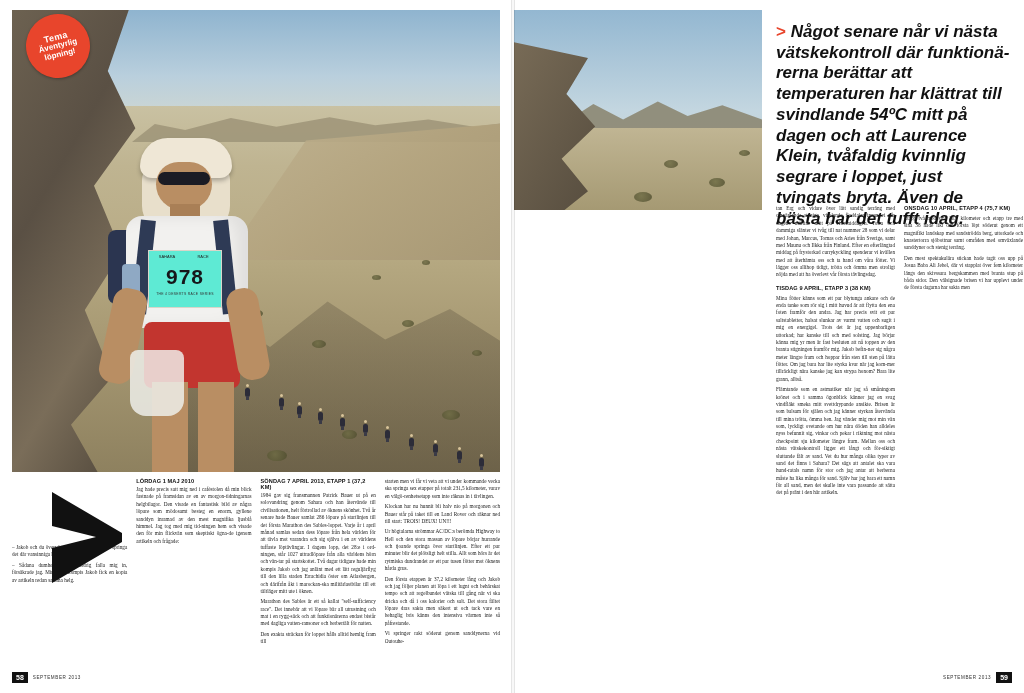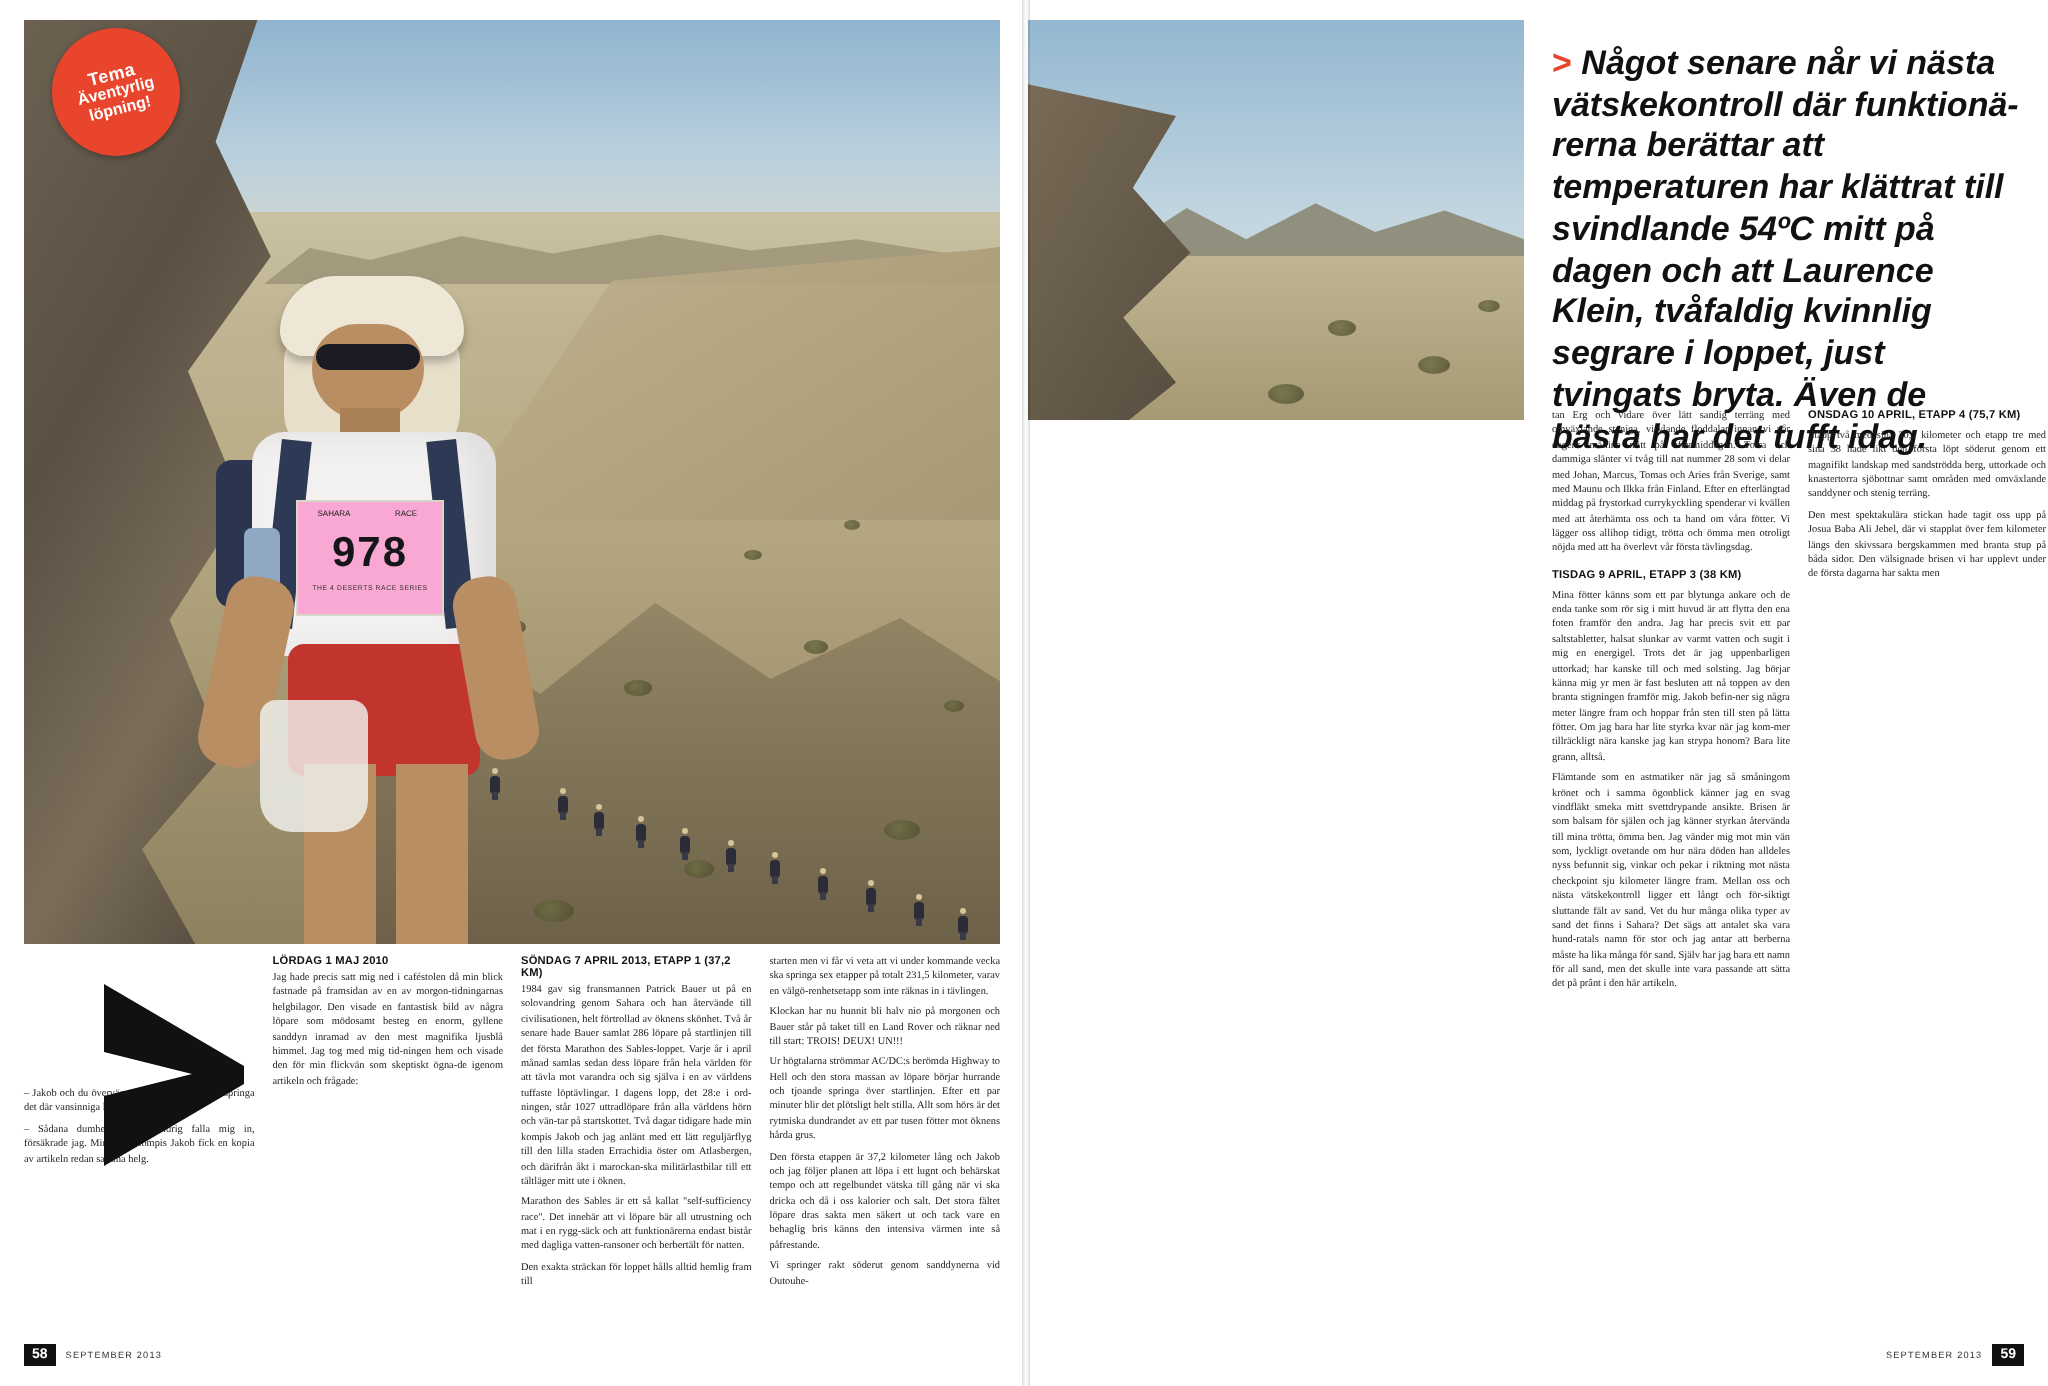--- a/index.html
+++ b/index.html
@@ -84,21 +84,21 @@
   .runner .head { position:absolute; left:2px; top:0; width:3px; height:3px; border-radius:50%; background:#d8c49a; }
   .runner .leg  { position:absolute; left:2px; top:12px; width:3px; height:4px; background:#3a3a46; }
   
   .person { position:absolute; left:88px; top:128px; width:200px; height:340px; }
   .p-hat  { position:absolute; left:40px; top:0; width:92px; height:40px; background:#efe7d6; border-radius:46px 46px 20px 20px; box-shadow:0 3px 4px rgba(0,0,0,.25);}
   .p-drape{ position:absolute; left:42px; top:28px; width:88px; height:66px; background:#e8dfcb; border-radius:14px 14px 26px 26px;}
   .p-face { position:absolute; left:56px; top:24px; width:56px; height:48px; background:#b98e63; border-radius:26px 26px 30px 30px;}
   .p-glass{ position:absolute; left:58px; top:34px; width:52px; height:13px; background:#1b1b24; border-radius:7px;}
   .p-neck { position:absolute; left:70px; top:66px; width:30px; height:18px; background:#a97f56;}
   .p-shirt{ position:absolute; left:26px; top:78px; width:122px; height:112px; background:#f2f1ef; border-radius:16px 16px 8px 8px; box-shadow:inset -12px 0 18px rgba(0,0,0,.08);}
-  .p-bib  { position:absolute; left:48px; top:112px; width:74px; height:58px; background:#f9a8d4; border:1px solid #d9d5c9; }
+  .p-bib  { position:absolute; left:48px; top:112px; width:74px; height:58px; background:#5eead4; border:1px solid #d9d5c9; }
   .p-bib .num { text-align:center; font-family:"Liberation Sans", sans-serif; font-weight:bold; font-size:21px; color:#16161a; letter-spacing:1px; line-height:30px; }
   .p-bib .sub { text-align:center; font-family:"Liberation Sans", sans-serif; font-size:3.4px; color:#333; letter-spacing:.3px;}
   .p-bib .topbar { display:flex; height:11px; }
   .p-bib .topbar i { flex:1; font-style:normal; font-size:4px; font-family:"Liberation Sans",sans-serif; text-align:center; line-height:11px; color:#222;}
   .p-strapL { position:absolute; left:36px; top:82px; width:15px; height:94px; background:#2e3a55; transform:rotate(6deg);}
   .p-strapR { position:absolute; left:118px; top:82px; width:15px; height:94px; background:#2e3a55; transform:rotate(-6deg);}
   .p-pack  { position:absolute; left:8px; top:92px; width:34px; height:74px; background:#2b3550; border-radius:8px;}
   .p-armL  { position:absolute; left:6px; top:150px; width:34px; height:96px; background:#b98e63; border-radius:14px; transform:rotate(12deg);}
   .p-armR  { position:absolute; left:132px; top:150px; width:32px; height:92px; background:#b98e63; border-radius:14px; transform:rotate(-10deg);}
   .p-bag   { position:absolute; left:30px; top:212px; width:54px; height:66px; background:rgba(240,242,238,.82); border-radius:8px 8px 16px 16px;}

